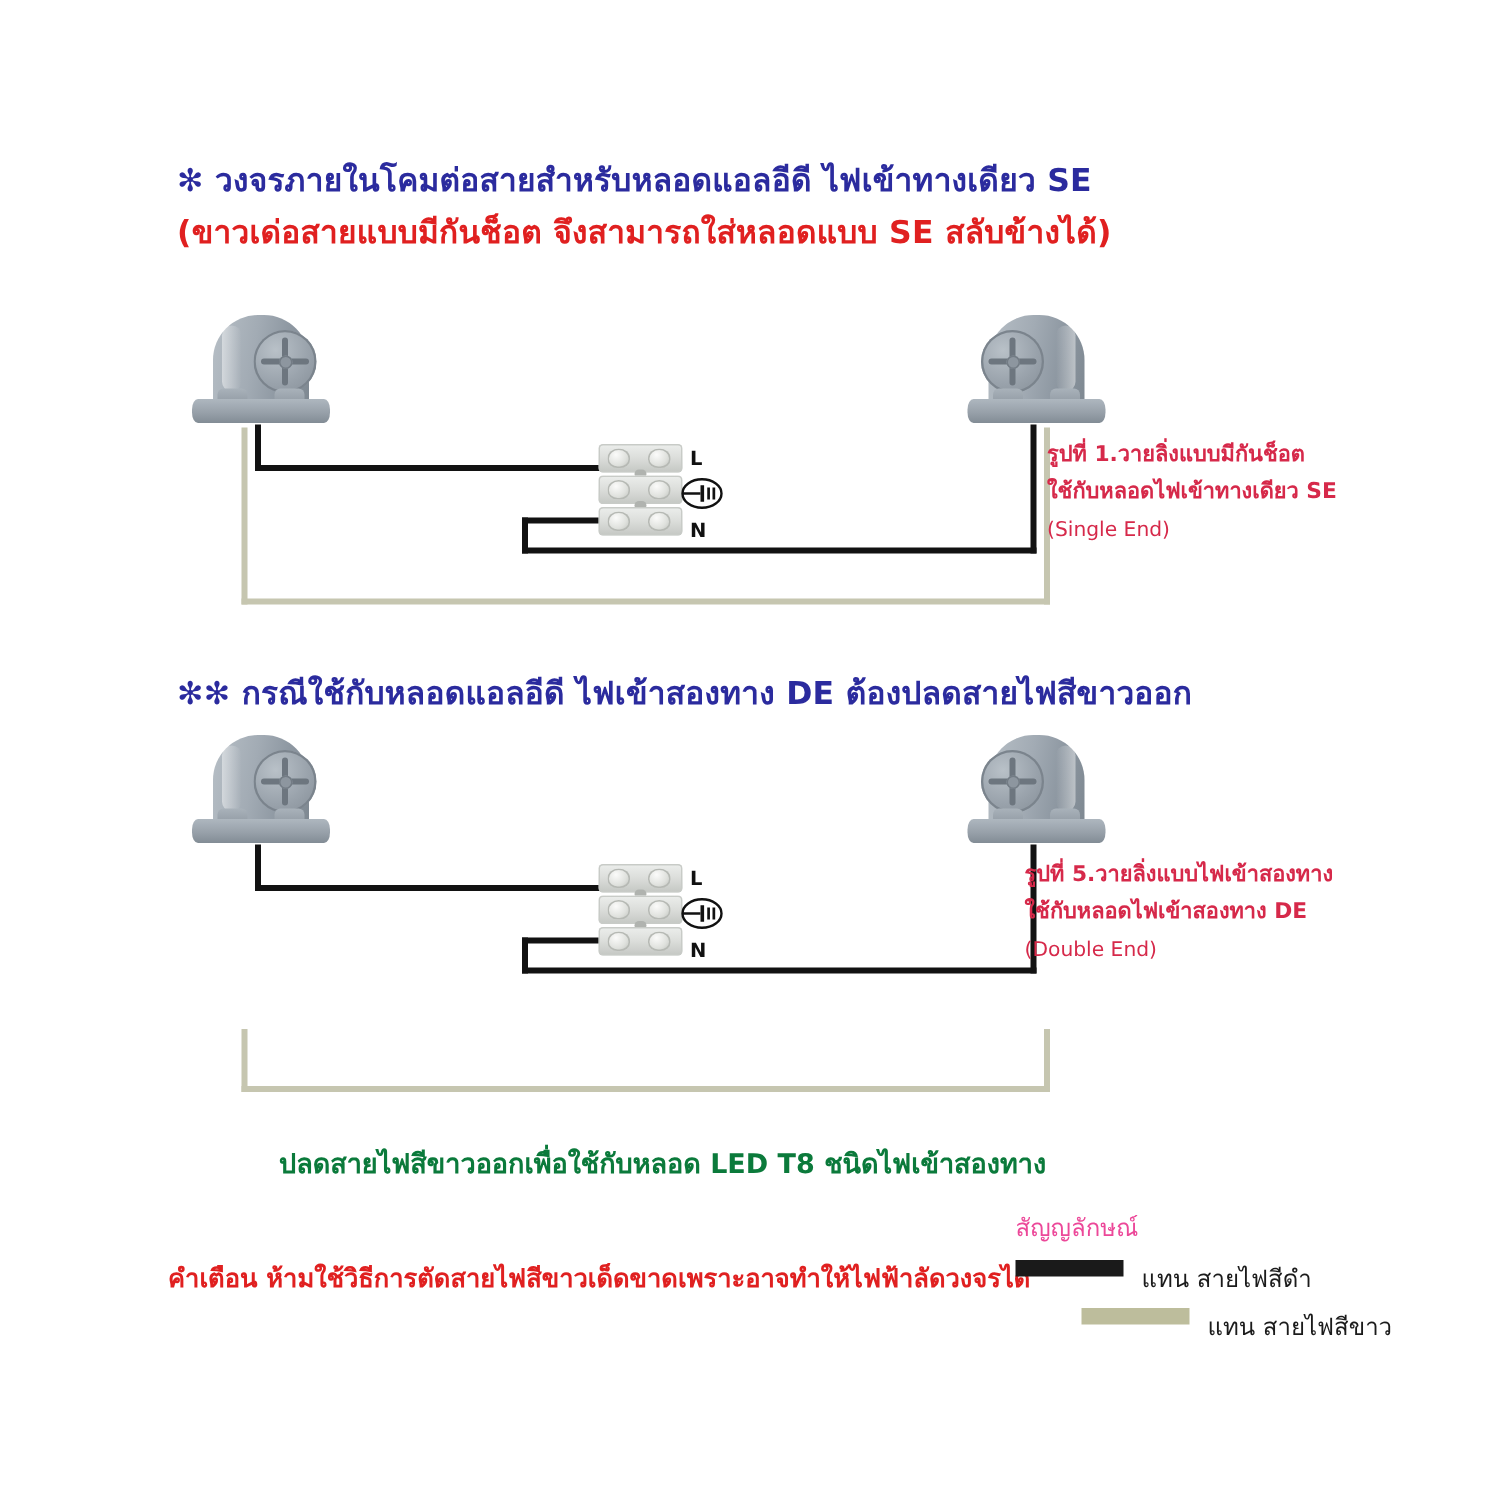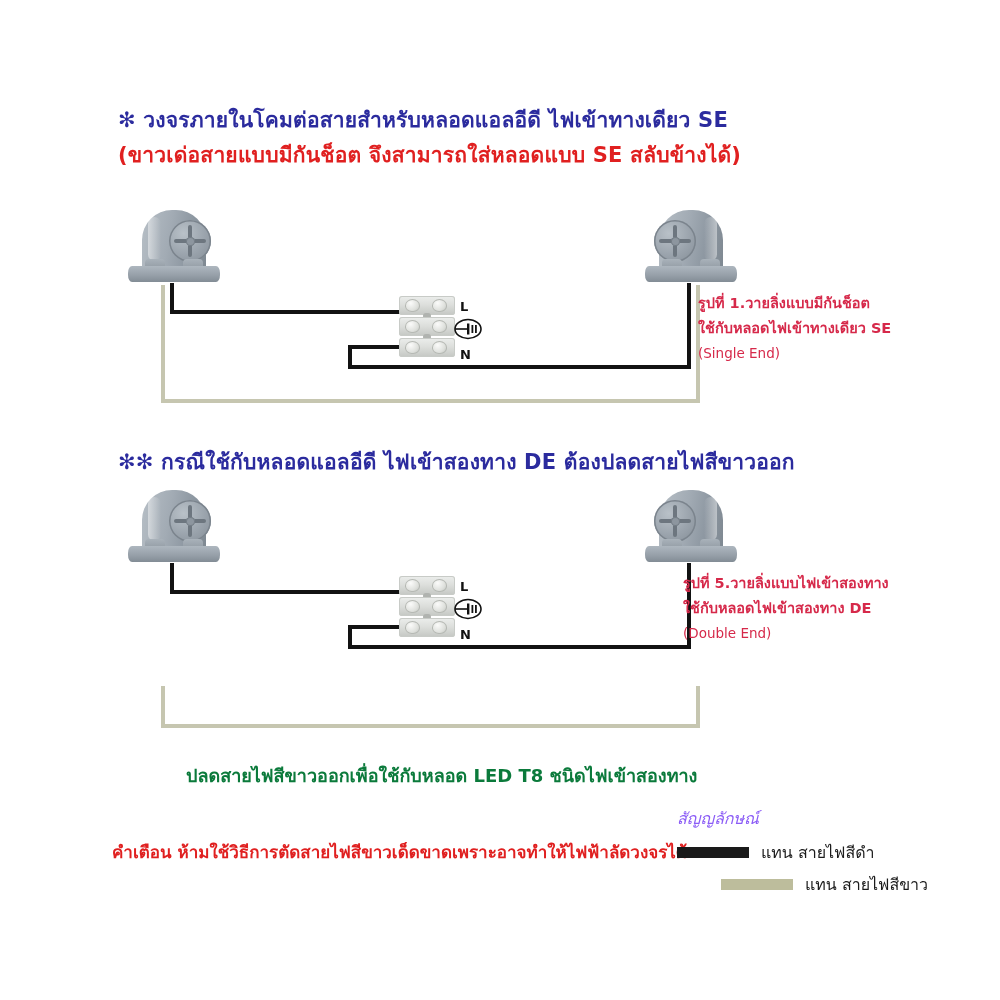--- a/index.html
+++ b/index.html
@@ -228,28 +228,27 @@
   .lamp-sym {
     position: absolute;
     width: 30px;
     height: 24px;
   }
 
   
   .legend-title {
     position: absolute;
     font-size: 16px;
-    color: #8b5cf6;
-    white-space: nowrap;
-    font-style: italic;
+    color: #ec4899;
+    white-space: nowrap;
   }
   .legend-row {
     position: absolute;
     display: flex;
-    align-items: center;
+    align-items: flex-start;
     white-space: nowrap;
   }
   .legend-swatch {
     width: 72px;
     height: 11px;
     margin-right: 12px;
     flex: 0 0 auto;
   }
   .legend-label {
     font-size: 16px;

